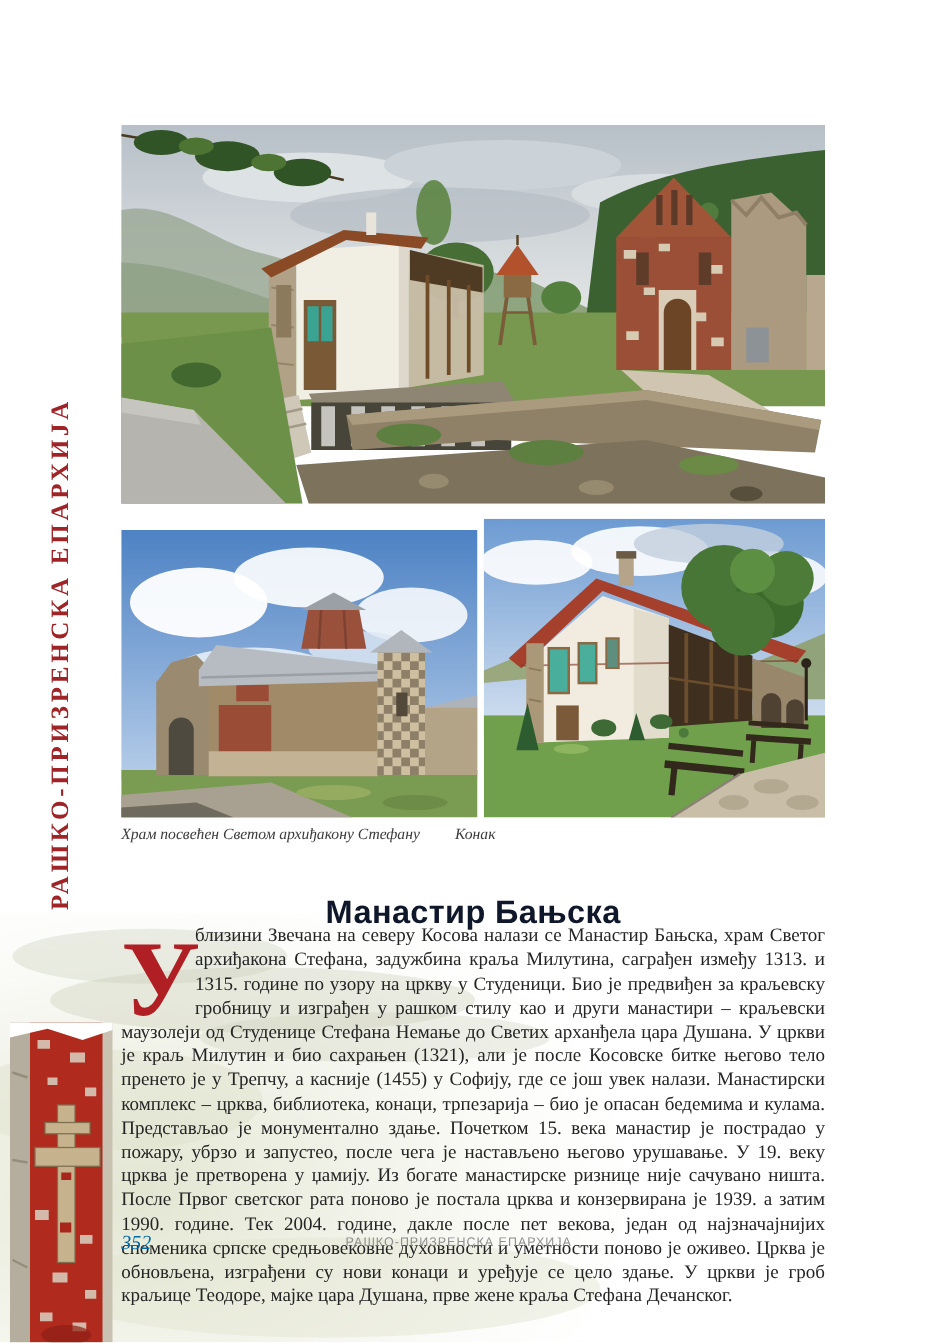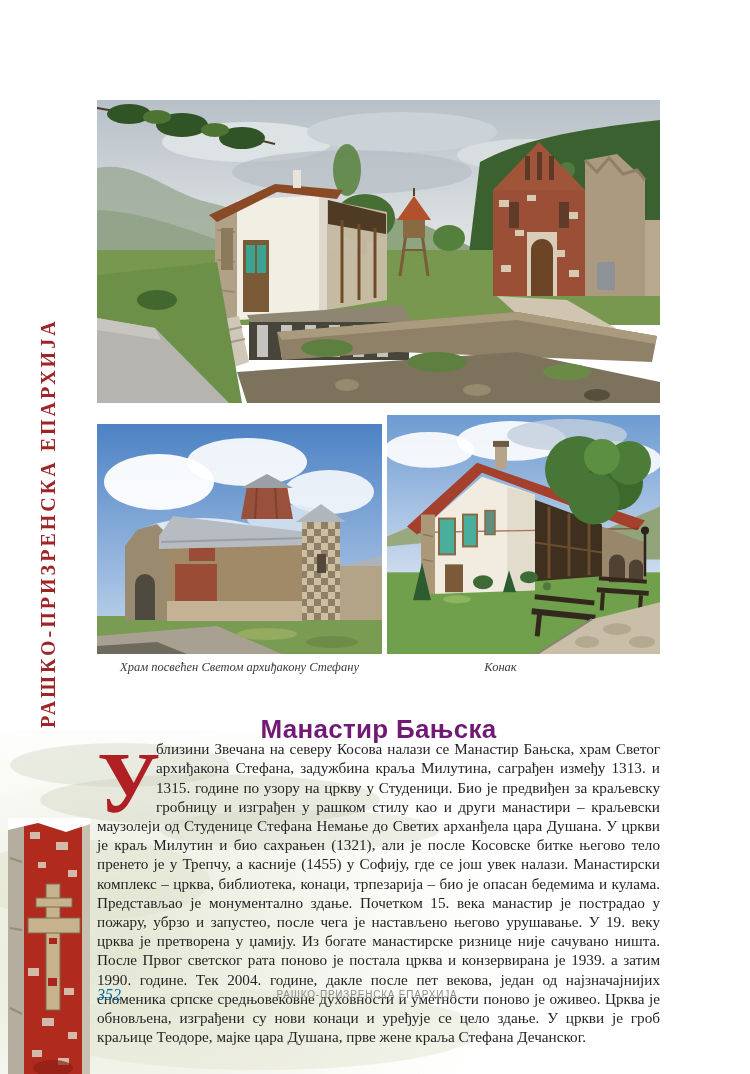--- a/index.html
+++ b/index.html
@@ -16,28 +16,28 @@
     transform-origin:0 0;transform:rotate(-90deg);
     text-align:center;font-family:"Liberation Serif", serif;
     font-weight:bold;font-size:20px;letter-spacing:3px;
     color:#9e2428;white-space:nowrap;z-index:2;
   }
   .photo{display:block;z-index:1;}
   .photo-top{left:97px;top:100px;width:563px;height:303px;}
   .photo-left{left:97px;top:424px;width:285px;height:230px;}
   .photo-right{left:387px;top:415px;width:273px;height:239px;}
   .caption{
-    font-style:italic;font-size:12.5px;color:#3a3a3a;text-align:center;z-index:2;
+    font-style:italic;font-size:12.5px;color:#3a3a3a;text-align:left;z-index:2;
   }
   .caption-left{left:97px;top:660px;width:285px;}
   .caption-right{left:364px;top:660px;width:273px;}
   .article-title{
     left:97px;top:684px;width:563px;text-align:center;
     font-family:"Liberation Sans", sans-serif;font-weight:bold;
-    font-size:26px;color:#701a75;letter-spacing:0.3px;z-index:2;margin-top:30px;
+    font-size:26px;color:#0f172a;letter-spacing:0.3px;z-index:2;margin-top:30px;
   }
   .article-body{
     left:97px;top:724px;width:563px;text-align:justify;
     font-size:15.2px;line-height:19.2px;color:#242424;z-index:2;
   }
   .drop-cap{
     float:left;width:52px;height:57px;overflow:visible;
     font-family:"Liberation Serif", serif;font-weight:bold;
     font-size:86px;line-height:86px;color:#b01f24;margin:1px 7px 0 0;
   }

